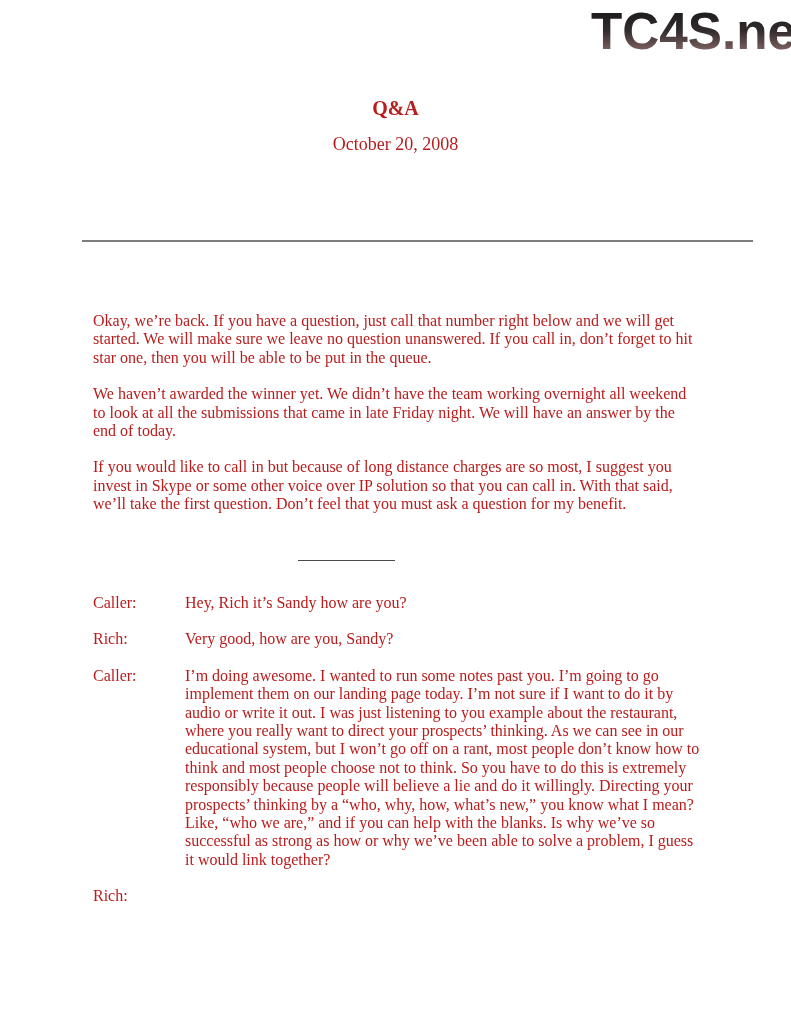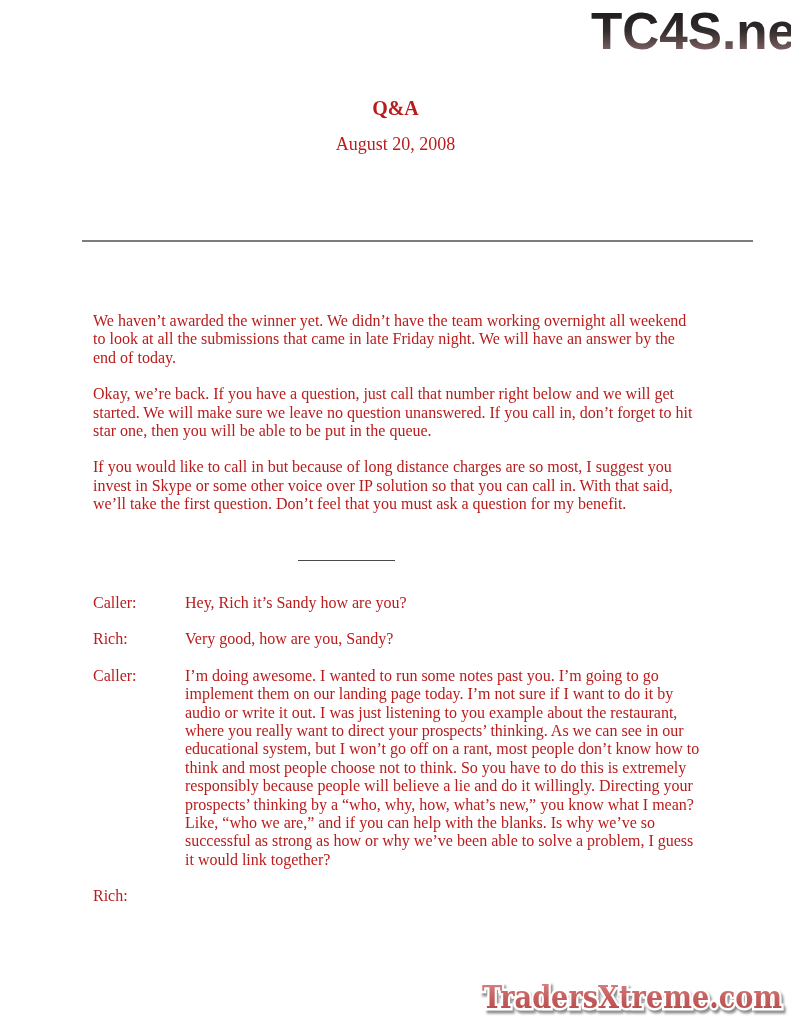--- a/index.html
+++ b/index.html
@@ -66,28 +66,28 @@
           <stop offset="0.5" stop-color="#332c2d"></stop>
           <stop offset="1" stop-color="#a07b7b"></stop>
         </linearGradient>
       </defs>
       <text x="5" y="47" font-family="Liberation Sans, sans-serif" font-weight="bold" font-size="52" fill="url(#tc4sGrad)" textLength="222" lengthAdjust="spacingAndGlyphs">TC4S.net</text>
     </svg>
   </div>
 
   <div class="title-block">
     <h2 class="doc-subtitle">Q&amp;A</h2>
-    <div class="doc-date">August 20, 2008</div>
+    <div class="doc-date">October 20, 2008</div>
   </div>
 
   <div class="rule"></div>
 
   <div class="body-text">
+    <p>Okay, we’re back. If you have a question, just call that number right below and we will get started. We will make sure we leave no question unanswered. If you call in, don’t forget to hit star one, then you will be able to be put in the queue.</p>
     <p>We haven’t awarded the winner yet. We didn’t have the team working overnight all weekend to look at all the submissions that came in late Friday night. We will have an answer by the end of today.</p>
-    <p>Okay, we’re back. If you have a question, just call that number right below and we will get started. We will make sure we leave no question unanswered. If you call in, don’t forget to hit star one, then you will be able to be put in the queue.</p>
     <p class="p-wm">If you would like to call in but because of long distance charges are so most, I suggest you invest in Skype or some other voice over IP solution so that you can call in. With that said, we’ll take the first question. Don’t feel that you must ask a question for my benefit.</p>
   </div>
 
 
   <div class="mini-divider"></div>
 
   <div class="dialogue">
     <div class="entry">
       <span class="speaker">Caller:</span>
       <span class="utterance">Hey, Rich it’s Sandy how are you?</span>
@@ -98,26 +98,14 @@
     </div>
     <div class="entry">
       <span class="speaker">Caller:</span>
       <span class="utterance">I’m doing awesome. I wanted to run some notes past you. I’m going to go implement them on our landing page today. I’m not sure if I want to do it by audio or write it out. I was just listening to you example about the restaurant, where you really want to direct your prospects’ thinking. As we can see in our educational system, but I won’t go off on a rant, most people don’t know how to think and most people choose not to think. So you have to do this is extremely responsibly because people will believe a lie and do it willingly. Directing your prospects’ thinking by a “who, why, how, what’s new,” you know what I mean? Like, “who we are,” and if you can help with the blanks. Is why we’ve so successful as strong as how or why we’ve been able to solve a problem, I guess it would link together?</span>
     </div>
     <div class="entry">
       <span class="speaker">Rich:</span>
     </div>
   </div>
 
-  <div class="tx-wrap">
-    <svg width="316" height="46" viewBox="0 0 316 46">
-      <defs>
-        <linearGradient id="txGrad" x1="0" y1="0" x2="0" y2="1">
-          <stop offset="0" stop-color="#da8b8b"></stop>
-          <stop offset="0.5" stop-color="#c66060"></stop>
-          <stop offset="1" stop-color="#b04747"></stop>
-        </linearGradient>
-      </defs>
-      <text x="158" y="33" text-anchor="middle" font-family="DejaVu Serif, serif" font-weight="bold" font-size="31" fill="url(#txGrad)" stroke="#ffffff" stroke-width="5" paint-order="stroke" textLength="300" lengthAdjust="spacingAndGlyphs">TradersXtreme.com</text>
-    </svg>
-  </div>
 
 </div>
 
 </body></html>

